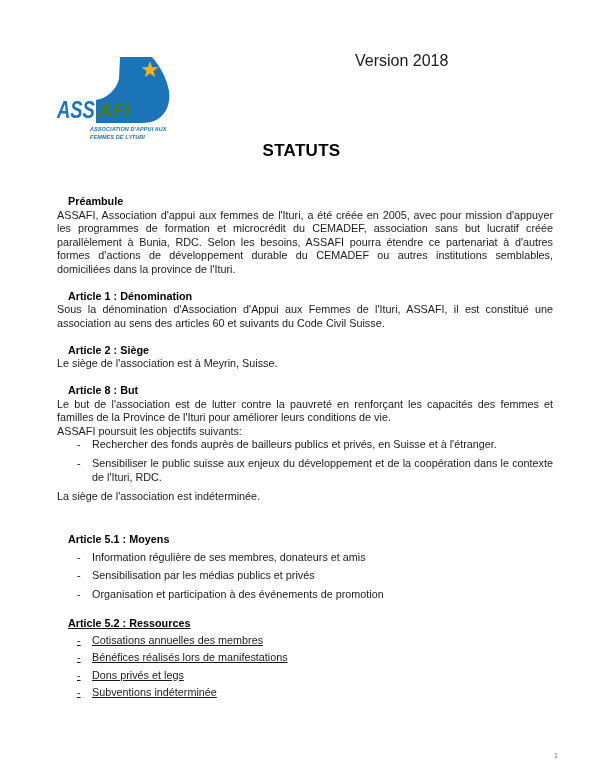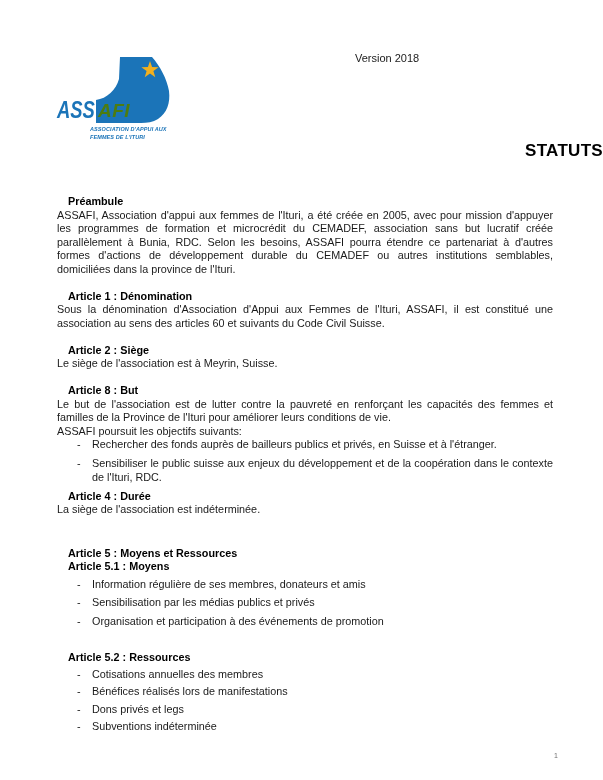--- a/index.html
+++ b/index.html
@@ -8,24 +8,24 @@
     position:relative;
     width:603px; height:780px;
     background:#ffffff;
     font-family:"Liberation Sans","DejaVu Sans",sans-serif;
     color:#1a1a1a;
     overflow:hidden;
     margin:0 auto;
   }
 
   
-  .version { position:absolute; left:355px; top:52px; font-size:11px; color:#1a1a1a; }
+  .version { position:absolute; left:355px; top:52px; font-size:16px; color:#1a1a1a; }
   .doc-title {
     position:absolute; left:0; top:141px; width:603px;
-    text-align:right; font-size:17px; font-weight:bold; letter-spacing:.3px; color:#000;
+    text-align:center; font-size:17px; font-weight:bold; letter-spacing:.3px; color:#000;
   }
 
   
   .logo-box { position:absolute; left:57px; top:56px; width:115px; height:90px;font-style:italic; }
   .logo-swoosh { position:absolute; left:0; top:0; }
   .logo-ass {
     position:absolute; left:0; top:43px;
     font-size:23px; line-height:23px; font-weight:bold; color:#1b74b8;
     transform:scaleX(0.80); transform-origin:left center; white-space:nowrap;
   }
@@ -43,21 +43,21 @@
   
   .content {
     position:absolute; left:57px; top:195px; width:496px;
     font-size:10.8px; line-height:13.5px;
   }
   .content h3 { font-size:10.8px; line-height:13.5px; font-weight:bold; color:#000;padding-left:11px; }
   .content p { text-align:justify; }
   .sec { margin-top:13.5px; }
   .sec-art4 { margin-top:0; }
   .sec-art5 { margin-top:30px; }
-  .sec-art52 { margin-top:23px; }
+  .sec-art52 { margin-top:16px;text-decoration:underline; }
 
   ul.b-list { list-style:none; }
   ul.b-list li { display:flex; padding-left:20px; margin-bottom:5.5px; }
   ul.b-list li .dash { width:15px; flex:0 0 15px; }
   ul.b-list li .b-text { flex:1; text-align:justify; }
   .sec-art5 ul.b-list { margin-top:4px; }
   .sec-art5 ul.b-list li { margin-bottom:5px; }
   .sec-art52 ul.b-list { margin-top:3px; }
   .sec-art52 ul.b-list li { margin-bottom:4px; }
 
@@ -113,26 +113,24 @@
           <span class="b-text">Rechercher des fonds auprès de bailleurs publics et privés, en Suisse et à l'étranger.</span>
         </li>
         <li>
           <span class="dash">-</span>
           <span class="b-text">Sensibiliser le public suisse aux enjeux du développement et de la coopération dans le contexte de l'Ituri, RDC.</span>
         </li>
       </ul>
     </div>
 
     <div class="sec sec-art4">
-      <h3>Article 4 : Durée</h3>
       <p>La siège de l'association est indéterminée.</p>
     </div>
 
     <div class="sec sec-art5">
-      <h3>Article 5 : Moyens et Ressources</h3>
       <h3>Article 5.1 : Moyens</h3>
       <ul class="b-list">
         <li>
           <span class="dash">-</span>
           <span class="b-text">Information régulière de ses membres, donateurs et amis</span>
         </li>
         <li>
           <span class="dash">-</span>
           <span class="b-text">Sensibilisation par les médias publics et privés</span>
         </li>

